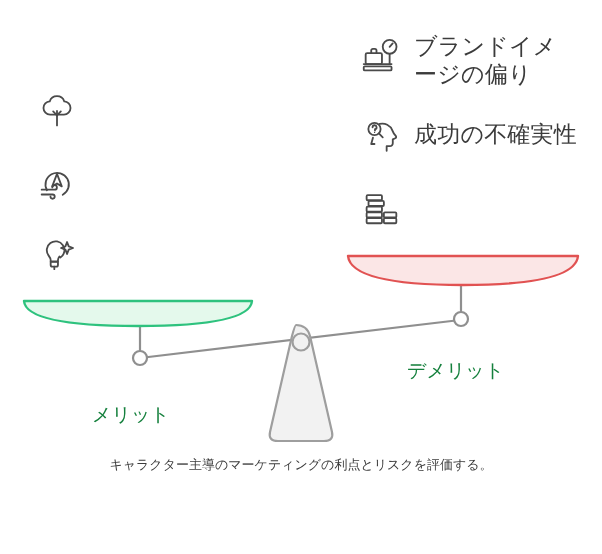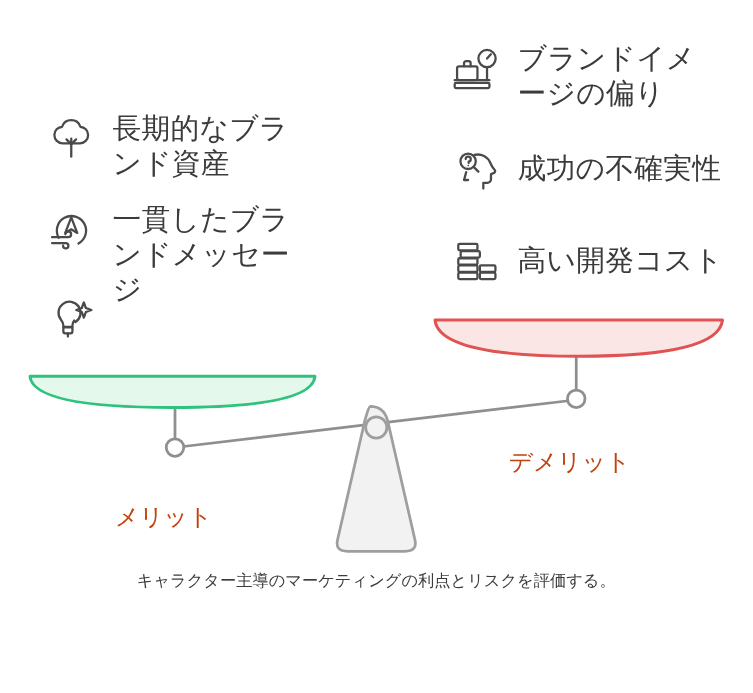--- a/index.html
+++ b/index.html
@@ -64,21 +64,21 @@
   #item-right-2 .lbl { width: 180px; white-space: nowrap; }
 
   #item-right-1 .lbl, #item-right-2 .lbl { padding-top: 8px; }
   #item-left-1  .lbl { padding-top: 1px; }
 
   
   .scale-label {
     position: absolute;
     font-size: 19px;
     line-height: 26px;
-    color: #c2410c;
+    color: #15803d;
     white-space: nowrap;
   }
   #label-merit   { left: 92px;  top: 402px; text-align: right; }
   #label-demerit { left: 407px; top: 358px; }
 
   
   #caption {
     position: absolute;
     left: 22px;
     top: 450px;
@@ -121,33 +121,31 @@
 
 <div class="item" id="item-left-0">
   <svg class="ico" viewBox="0 0 48 48">
     <g fill="none" stroke="#4a4a4a" stroke-width="1.9" stroke-linecap="round" stroke-linejoin="round">
       <path d="M24 8.5c-3.6 0-6.6 2.3-7.6 5.5-3.6.2-6.5 3.2-6.5 6.9 0 3.8 3.1 6.9 6.9 6.9h14.4c3.8 0 6.9-3.1 6.9-6.9 0-3.7-2.9-6.7-6.5-6.9-1-3.2-4-5.5-7.6-5.5z"></path>
       <path d="M24 24v15"></path>
       <path d="M24 28.5l-4-4"></path>
       <path d="M24 28.5l4-4"></path>
     </g>
   </svg>
-  <div class="lbl">長期的なブランド資産</div>
 </div>
 
 <div class="item" id="item-left-1">
   <svg class="ico" viewBox="0 0 48 48">
     <g fill="none" stroke="#4a4a4a" stroke-width="1.9" stroke-linecap="round" stroke-linejoin="round">
       <path d="M13.5 31.5A12.2 12.2 0 1 1 30 36.3"></path>
       <path d="M24 14.5l5 13-5-3-5 3z"></path>
       <path d="M8 31h13.5a2.4 2.4 0 1 0-2.4-2.4"></path>
       <path d="M8 36h11.4a2.2 2.2 0 1 1-2.2 2.2"></path>
     </g>
   </svg>
-  <div class="lbl">一貫したブランドメッセージ</div>
 </div>
 
 <div class="item" id="item-left-2">
   <svg class="ico" viewBox="0 0 48 48">
     <g fill="none" stroke="#4a4a4a" stroke-width="1.9" stroke-linecap="round" stroke-linejoin="round">
       <path d="M27.5 28.8a9.2 9.2 0 1 0-12.2-2.1c1.4 1.9 2.1 2.9 2.1 4.8v1.3h7.6v-1.3c0-1.6.5-2.6 1.5-3.9"></path>
       <path d="M17.4 33.2h7.6v3.4a1.7 1.7 0 0 1-1.7 1.7h-4.2a1.7 1.7 0 0 1-1.7-1.7z"></path>
       <path d="M21.2 38.3v2.6"></path>
       <path d="M34.5 12.5l1.7 4.6 4.6 1.7-4.6 1.7-1.7 4.6-1.7-4.6-4.6-1.7 4.6-1.7z"></path>
     </g>
@@ -188,19 +186,18 @@
     <g fill="none" stroke="#4a4a4a" stroke-width="1.9" stroke-linejoin="round">
       <rect x="9" y="9.5" width="16" height="5.4" rx="1.1"></rect>
       <rect x="11" y="15.5" width="16" height="5.4" rx="1.1"></rect>
       <rect x="9" y="21.5" width="16" height="5.4" rx="1.1"></rect>
       <rect x="9" y="27.5" width="16" height="5.4" rx="1.1"></rect>
       <rect x="9" y="33.5" width="16" height="5.4" rx="1.1"></rect>
       <rect x="27" y="27.5" width="13" height="5.4" rx="1.1"></rect>
       <rect x="27" y="33.5" width="13" height="5.4" rx="1.1"></rect>
     </g>
   </svg>
-  <div class="lbl">高い開発コスト</div>
 </div>
 
 <div class="scale-label" id="label-merit">メリット</div>
 <div class="scale-label" id="label-demerit">デメリット</div>
 
 <div id="caption">キャラクター主導のマーケティングの利点とリスクを評価する。</div>
 
 </body></html>

